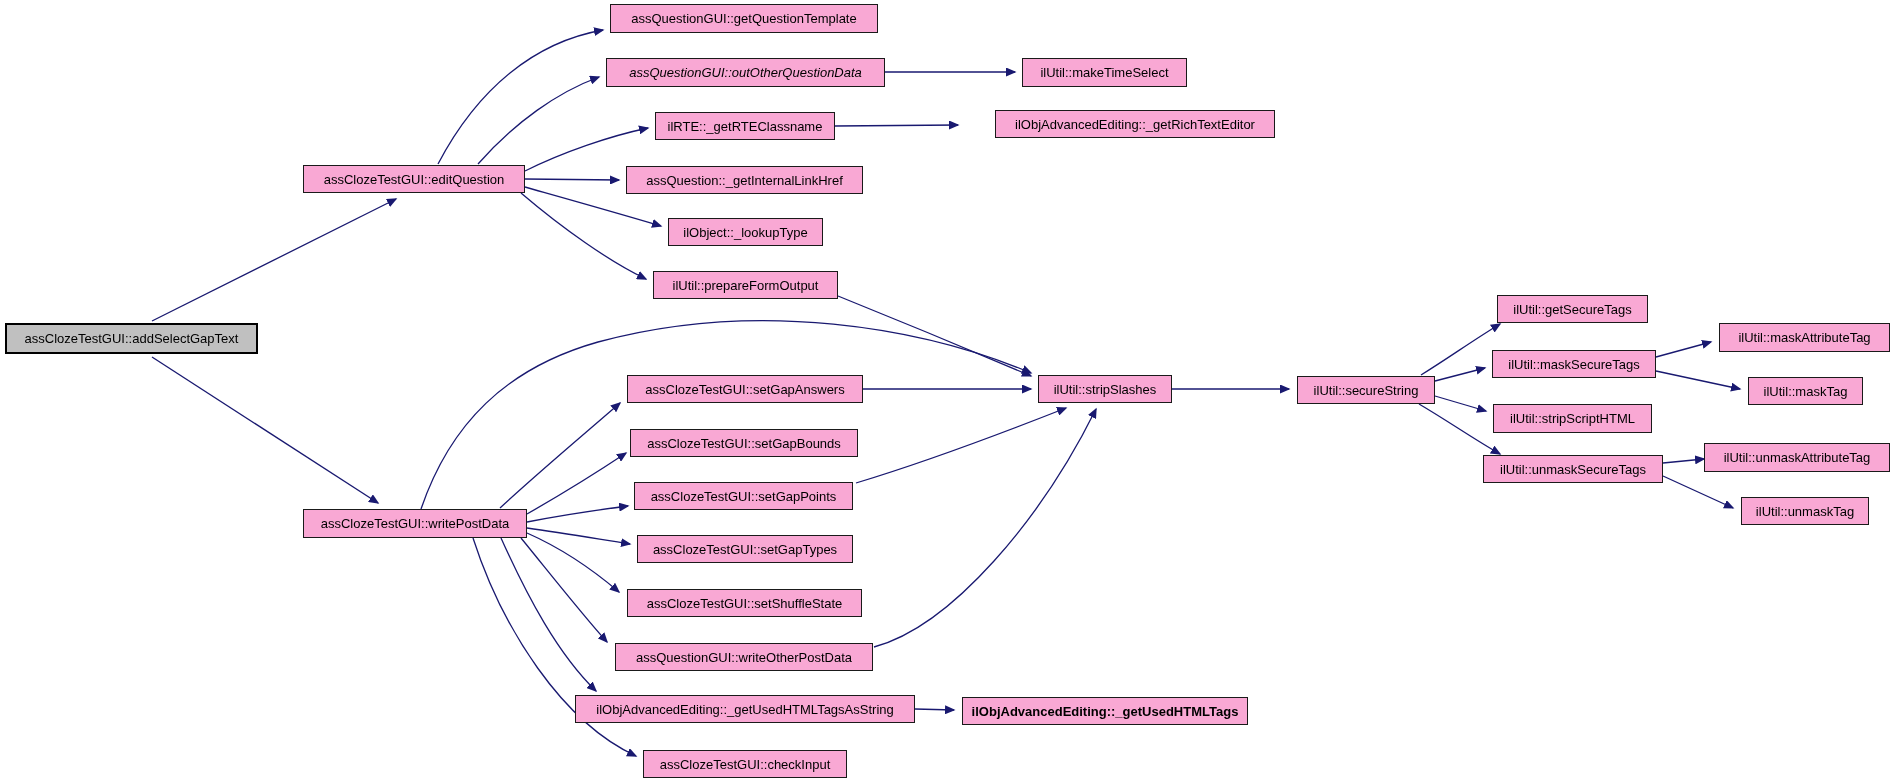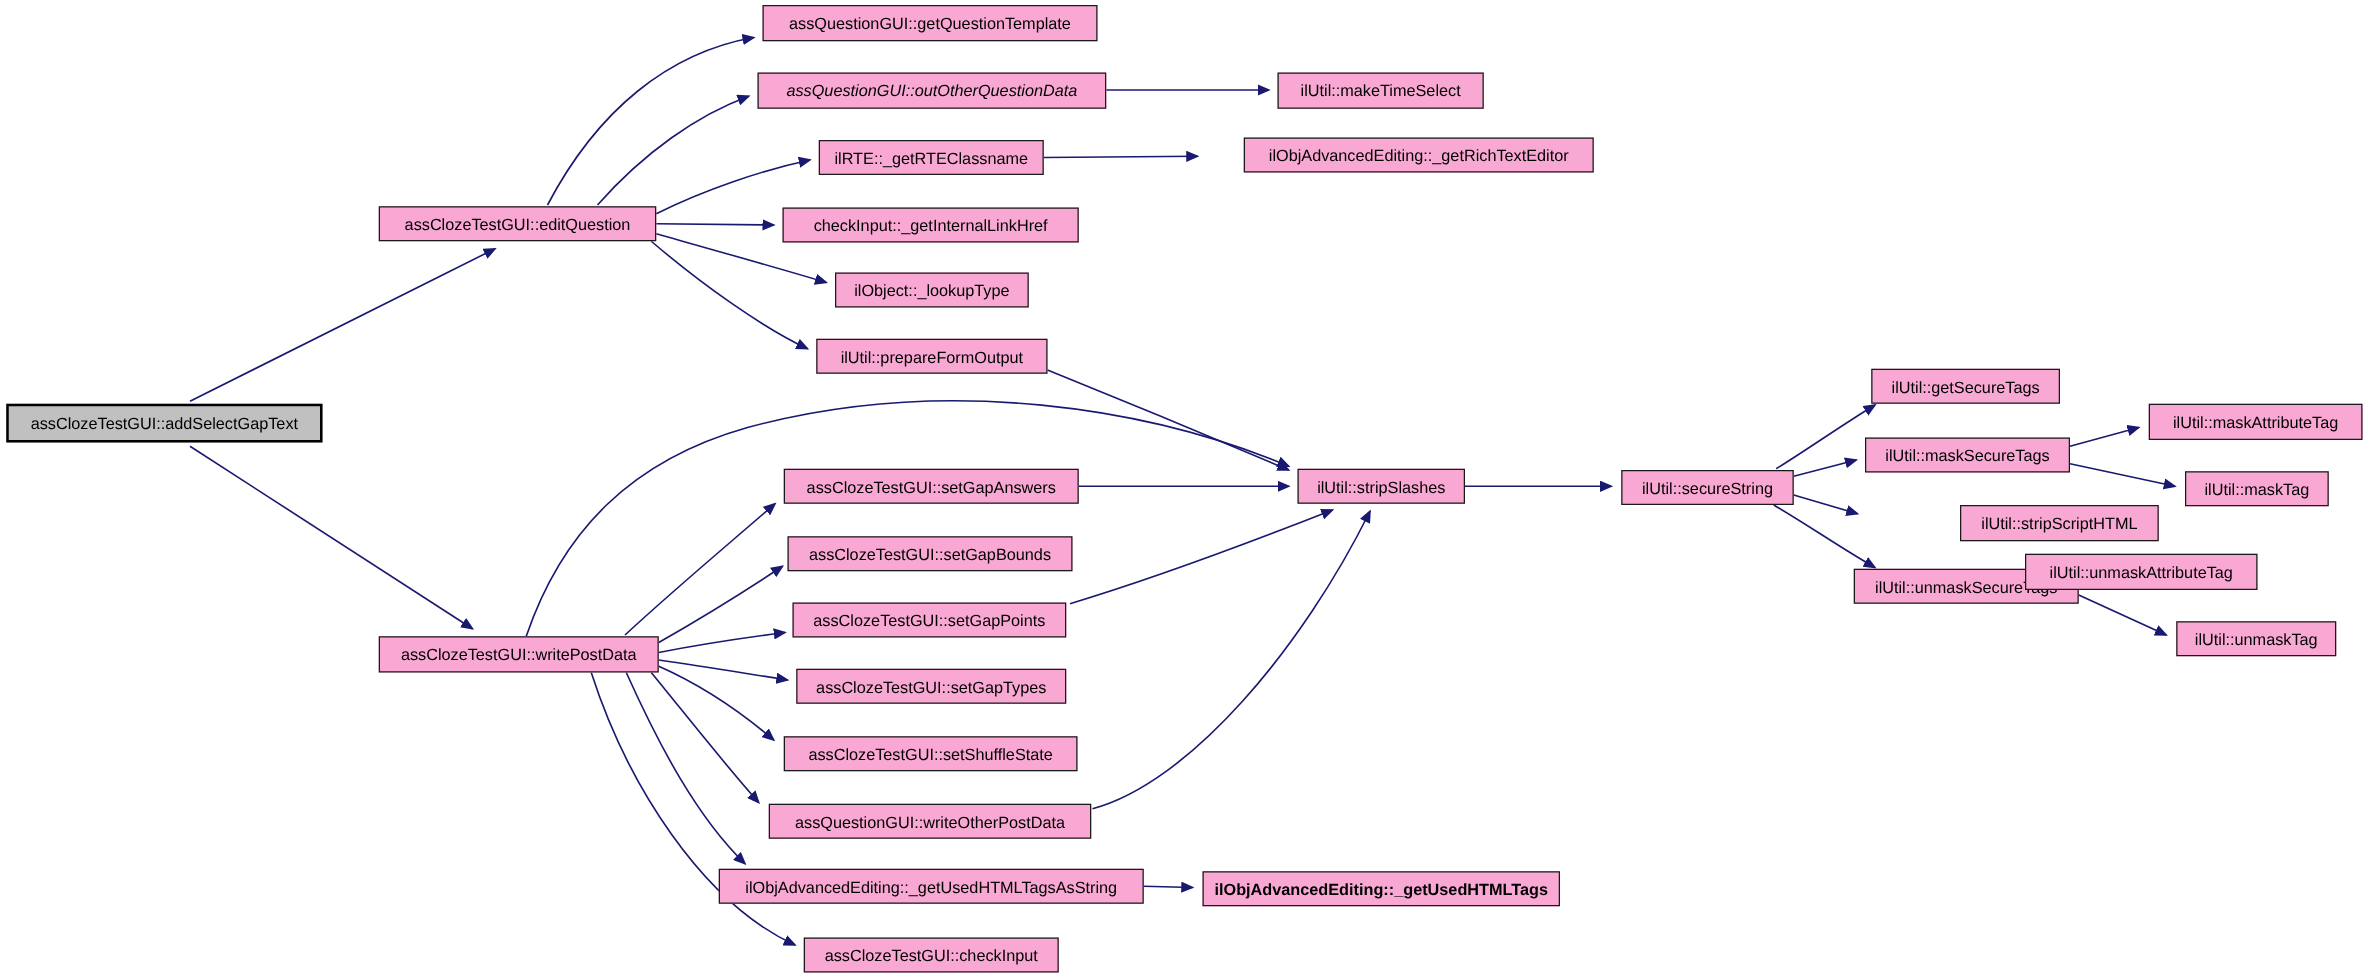--- a/index.html
+++ b/index.html
@@ -81,36 +81,36 @@
   </svg>
 
   <div class="node root" style="left:5px;top:323px;width:253px;height:31px;">assClozeTestGUI::addSelectGapText</div>
   <div class="node" style="left:303px;top:165px;width:222px;height:28px;">assClozeTestGUI::editQuestion</div>
   <div class="node" style="left:303px;top:509px;width:224px;height:29px;">assClozeTestGUI::writePostData</div>
   <div class="node" style="left:610px;top:4px;width:268px;height:29px;">assQuestionGUI::getQuestionTemplate</div>
   <div class="node" style="left:606px;top:58px;width:279px;height:29px;font-style:italic;">assQuestionGUI::outOtherQuestionData</div>
   <div class="node" style="left:1022px;top:58px;width:165px;height:29px;">ilUtil::makeTimeSelect</div>
   <div class="node" style="left:655px;top:112px;width:180px;height:28px;">ilRTE::_getRTEClassname</div>
   <div class="node" style="left:995px;top:110px;width:280px;height:28px;">ilObjAdvancedEditing::_getRichTextEditor</div>
-  <div class="node" style="left:626px;top:166px;width:237px;height:28px;">checkInput::_getInternalLinkHref</div>
+  <div class="node" style="left:626px;top:166px;width:237px;height:28px;">assQuestion::_getInternalLinkHref</div>
   <div class="node" style="left:668px;top:218px;width:155px;height:28px;">ilObject::_lookupType</div>
   <div class="node" style="left:653px;top:271px;width:185px;height:28px;">ilUtil::prepareFormOutput</div>
   <div class="node" style="left:1038px;top:375px;width:134px;height:28px;">ilUtil::stripSlashes</div>
   <div class="node" style="left:1297px;top:376px;width:138px;height:28px;">ilUtil::secureString</div>
   <div class="node" style="left:627px;top:375px;width:236px;height:28px;">assClozeTestGUI::setGapAnswers</div>
   <div class="node" style="left:630px;top:429px;width:228px;height:28px;">assClozeTestGUI::setGapBounds</div>
   <div class="node" style="left:634px;top:482px;width:219px;height:28px;">assClozeTestGUI::setGapPoints</div>
   <div class="node" style="left:637px;top:535px;width:216px;height:28px;text-align:center;">assClozeTestGUI::setGapTypes</div>
   <div class="node" style="left:627px;top:589px;width:235px;height:28px;">assClozeTestGUI::setShuffleState</div>
   <div class="node" style="left:615px;top:643px;width:258px;height:28px;">assQuestionGUI::writeOtherPostData</div>
   <div class="node" style="left:575px;top:695px;width:340px;height:28px;">ilObjAdvancedEditing::_getUsedHTMLTagsAsString</div>
   <div class="node" style="left:643px;top:750px;width:204px;height:28px;">assClozeTestGUI::checkInput</div>
   <div class="node" style="left:962px;top:697px;width:286px;height:28px;font-weight:bold;">ilObjAdvancedEditing::_getUsedHTMLTags</div>
   <div class="node" style="left:1497px;top:295px;width:151px;height:28px;">ilUtil::getSecureTags</div>
   <div class="node" style="left:1492px;top:350px;width:164px;height:28px;">ilUtil::maskSecureTags</div>
   <div class="node" style="left:1719px;top:323px;width:171px;height:29px;">ilUtil::maskAttributeTag</div>
   <div class="node" style="left:1748px;top:377px;width:115px;height:28px;">ilUtil::maskTag</div>
-  <div class="node" style="left:1568px;top:404px;width:159px;height:29px;">ilUtil::stripScriptHTML</div>
+  <div class="node" style="left:1493px;top:404px;width:159px;height:29px;">ilUtil::stripScriptHTML</div>
   <div class="node" style="left:1483px;top:455px;width:180px;height:28px;">ilUtil::unmaskSecureTags</div>
-  <div class="node" style="left:1620px;top:443px;width:186px;height:29px;">ilUtil::unmaskAttributeTag</div>
+  <div class="node" style="left:1704px;top:443px;width:186px;height:29px;">ilUtil::unmaskAttributeTag</div>
   <div class="node" style="left:1741px;top:497px;width:128px;height:28px;">ilUtil::unmaskTag</div>
 
 </div>
 
 </body></html>

